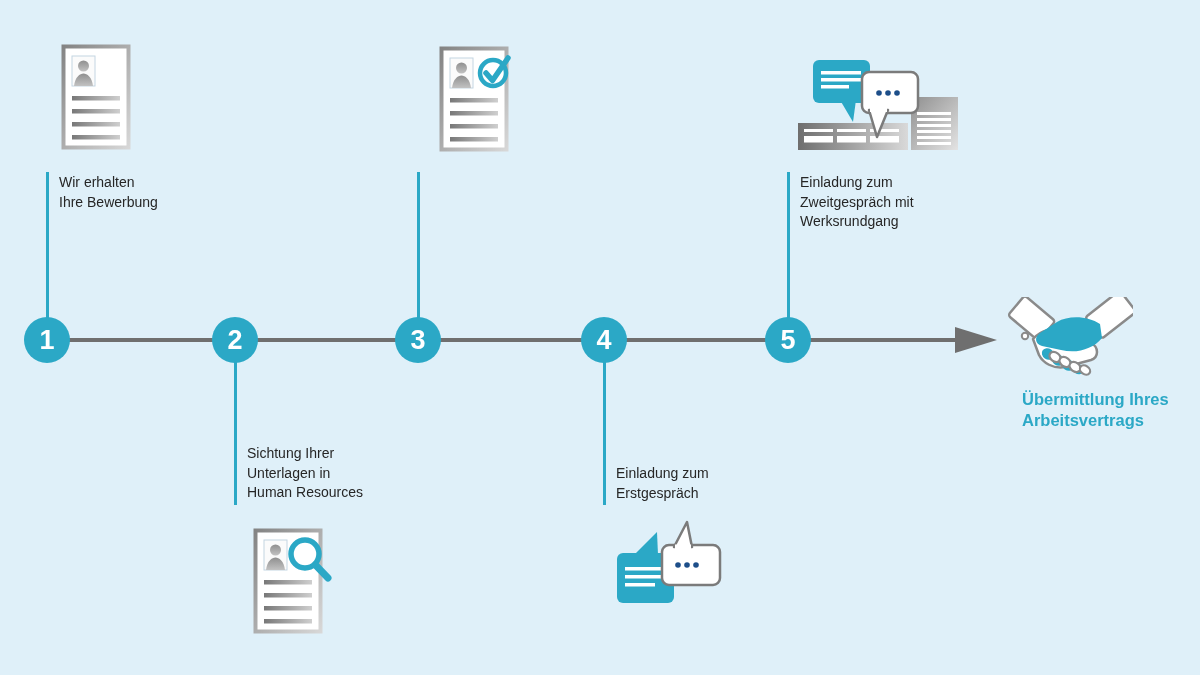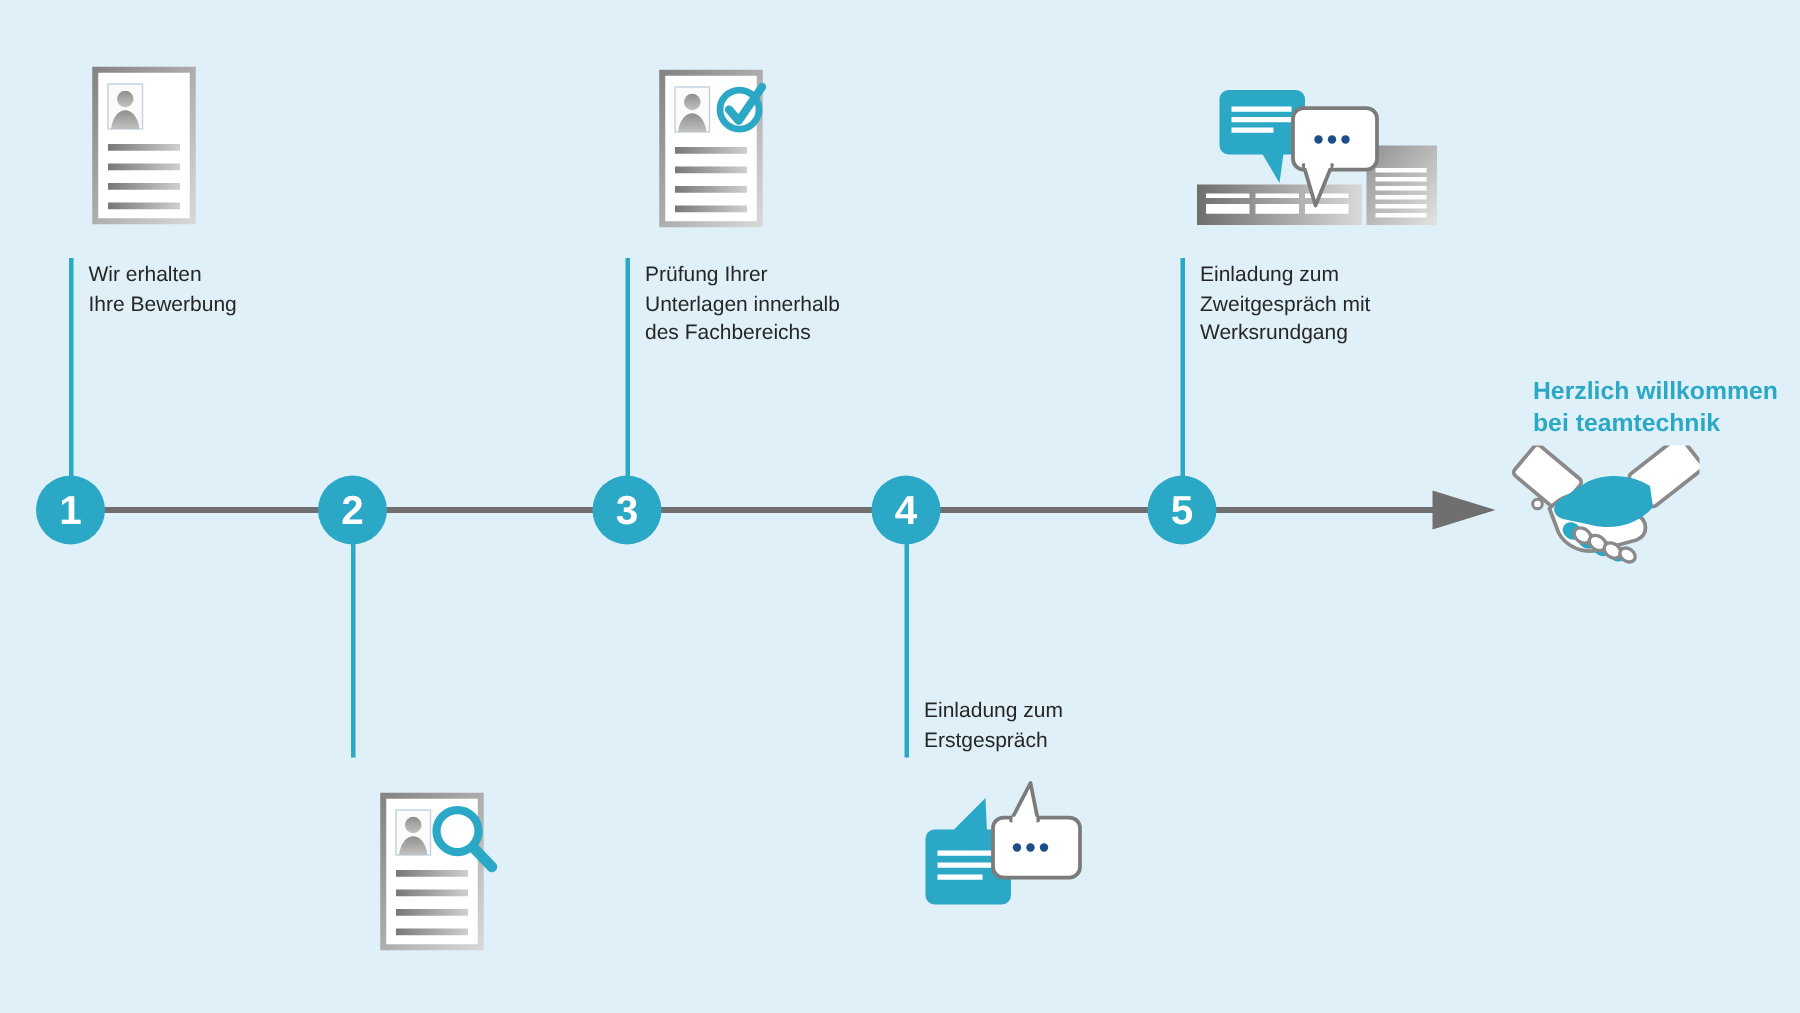--- a/index.html
+++ b/index.html
@@ -92,23 +92,23 @@
     </div>
   <div class="node" style="left:581px">
       <span>4</span>
     </div>
   <div class="node" style="left:765px">
       <span>5</span>
     </div>
 
   <div class="step-label" style="left:59px;top:173px">Wir erhalten
 Ihre Bewerbung</div>
-  <div class="step-label" style="left:430px;top:173px">Prüfung Ihrer
-Unterlagen innerhalb
-des Fachbereichs</div>
+  <div class="step-label" style="left:247px;top:444px">Sichtung Ihrer
+Unterlagen in
+Human Resources</div>
   <div class="step-label" style="left:616px;top:464px">Einladung zum
 Erstgespräch</div>
   <div class="step-label" style="left:800px;top:173px">Einladung zum
 Zweitgespräch mit
 Werksrundgang</div>
 
   <svg class="icon" style="left:61px;top:44px" width="70" height="106" viewBox="0 0 70 106">
     <use href="#cv-doc"></use>
   </svg>
 
@@ -159,22 +159,22 @@
     <rect x="26" y="26" width="40" height="3.5" fill="#ffffff"></rect>
     <rect x="26" y="33" width="28" height="3.5" fill="#ffffff"></rect>
     <rect x="67" y="20" width="56" height="41" rx="7" fill="#ffffff" stroke="#7b7b7b" stroke-width="2.5"></rect>
     <polygon points="74,58 82,85 93,58" fill="#ffffff" stroke="#7b7b7b" stroke-width="2.5" stroke-linejoin="round"></polygon>
     <rect x="75" y="55" width="17" height="5" fill="#ffffff"></rect>
     <circle cx="84" cy="41" r="2.8" fill="#1d4e89"></circle>
     <circle cx="93" cy="41" r="2.8" fill="#1d4e89"></circle>
     <circle cx="102" cy="41" r="2.8" fill="#1d4e89"></circle>
   </svg>
 
-  <div class="accent-label" style="left:1022px;top:251px">Herzlich willkommen
-bei teamtechnik</div>
+  <div class="accent-label" style="left:1022px;top:389px">Übermittlung Ihres
+Arbeitsvertrags</div>
 
   <svg class="icon" style="left:1003px;top:297px" width="130" height="88" viewBox="0 0 130 88">
     <g transform="rotate(40 28 22)">
       <rect x="8" y="8" width="40" height="26" rx="3" fill="#ffffff" stroke="#8a8a8a" stroke-width="2.5"></rect>
     </g>
     <circle cx="22" cy="39" r="3.2" fill="#ffffff" stroke="#8a8a8a" stroke-width="2"></circle>
     <g transform="rotate(-38 108 18)">
       <rect x="86" y="4" width="44" height="27" rx="3" fill="#ffffff" stroke="#8a8a8a" stroke-width="2.5"></rect>
     </g>
     <path d="M 30 42 C 38 33 50 30 58 34 L 88 46 C 96 50 96 60 88 63 L 62 70 C 50 72 40 66 36 58 Z" fill="#ffffff" stroke="#8a8a8a" stroke-width="2.5" stroke-linejoin="round"></path>

